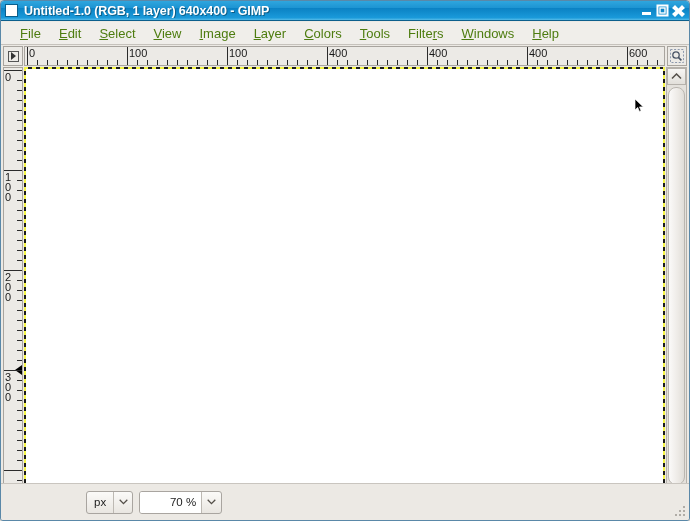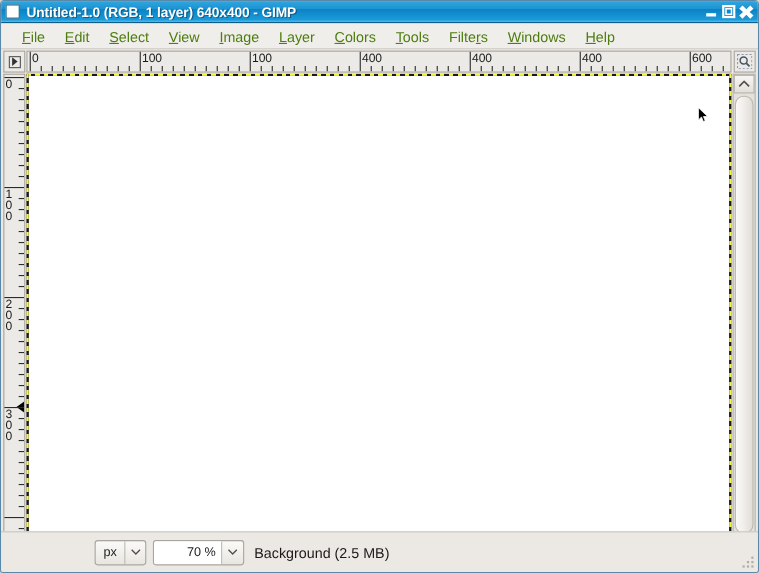--- a/index.html
+++ b/index.html
@@ -625,21 +625,20 @@
 
     <div class="combo" id="zoom-combo">
       <span class="lbl">70 %</span>
       <span class="arrowbox">
         <svg width="9" height="6" viewBox="0 0 9 6">
           <path d="M0.7,0.8 L4.5,4.6 L8.3,0.8" fill="none" stroke="#55504a" stroke-width="1.3"></path>
         </svg>
       </span>
     </div>
 
-    <div id="status-text">Background (2.5 MB)</div>
   </div>
 
   <div id="resize-grip">
     <svg width="14" height="14" viewBox="0 0 14 14">
       <g fill="#b0aca6">
         <rect x="10" y="2" width="2" height="2"></rect>
         <rect x="6" y="6" width="2" height="2"></rect>
         <rect x="10" y="6" width="2" height="2"></rect>
         <rect x="2" y="10" width="2" height="2"></rect>
         <rect x="6" y="10" width="2" height="2"></rect>

